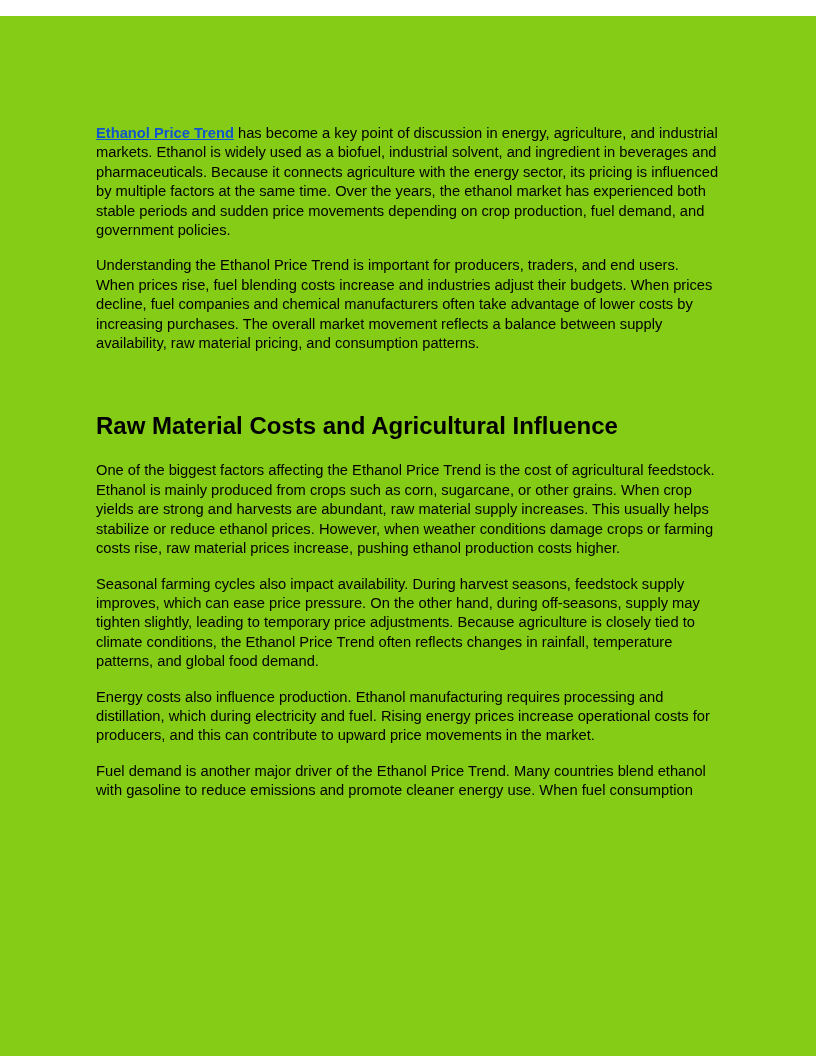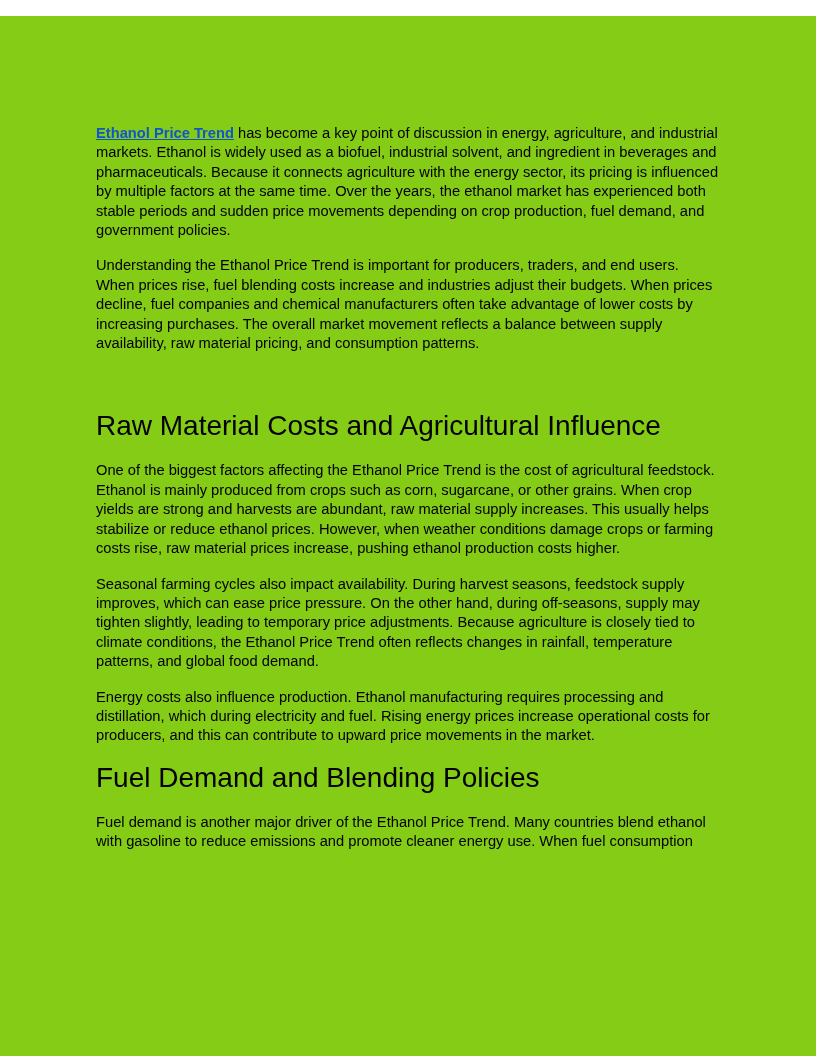--- a/index.html
+++ b/index.html
@@ -32,23 +32,23 @@
   }
   .cta {
     margin-top: 51px;
     font-weight: bold;
   }
   .cta .pointers {
     letter-spacing: 2px;
     margin-right: 4px;
   }
   h1.doc-heading {
-    font-size: 28px;
+    font-size: 24px;
     line-height: 30px;
-    font-weight: normal;
+    font-weight: bold;
     color: #000000;
     margin: 0 0 20px 0;
   }
   h1.heading-raw-material {
     margin-top: 58px;
   }
   h1.heading-fuel-demand {
     margin-top: 17px;
   }
 </style>
@@ -63,17 +63,16 @@
 
 
   <h1 class="doc-heading heading-raw-material">Raw Material Costs and Agricultural Influence</h1>
 
   <p>One of the biggest factors affecting the Ethanol Price Trend is the cost of agricultural feedstock. Ethanol is mainly produced from crops such as corn, sugarcane, or other grains. When crop yields are strong and harvests are abundant, raw material supply increases. This usually helps stabilize or reduce ethanol prices. However, when weather conditions damage crops or farming costs rise, raw material prices increase, pushing ethanol production costs higher.</p>
 
   <p>Seasonal farming cycles also impact availability. During harvest seasons, feedstock supply improves, which can ease price pressure. On the other hand, during off-seasons, supply may tighten slightly, leading to temporary price adjustments. Because agriculture is closely tied to climate conditions, the Ethanol Price Trend often reflects changes in rainfall, temperature patterns, and global food demand.</p>
 
   <p>Energy costs also influence production. Ethanol manufacturing requires processing and distillation, which during electricity and fuel. Rising energy prices increase operational costs for producers, and this can contribute to upward price movements in the market.</p>
 
-  <h1 class="doc-heading heading-fuel-demand">Fuel Demand and Blending Policies</h1>
 
   <p>Fuel demand is another major driver of the Ethanol Price Trend. Many countries blend ethanol with gasoline to reduce emissions and promote cleaner energy use. When fuel consumption</p>
 
 </div>
 
 </body></html>

